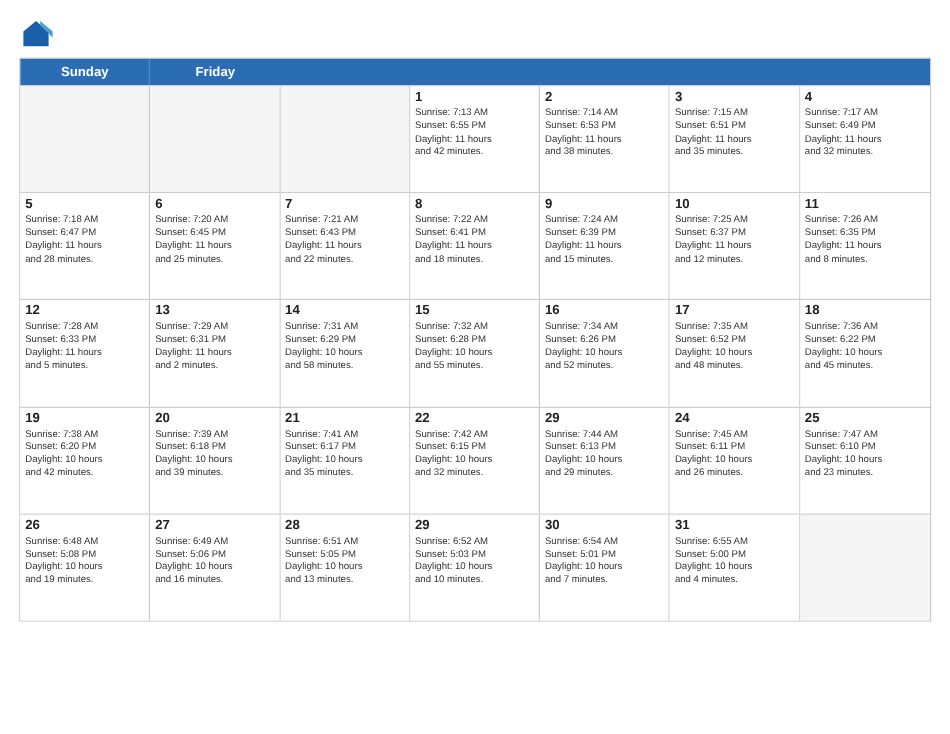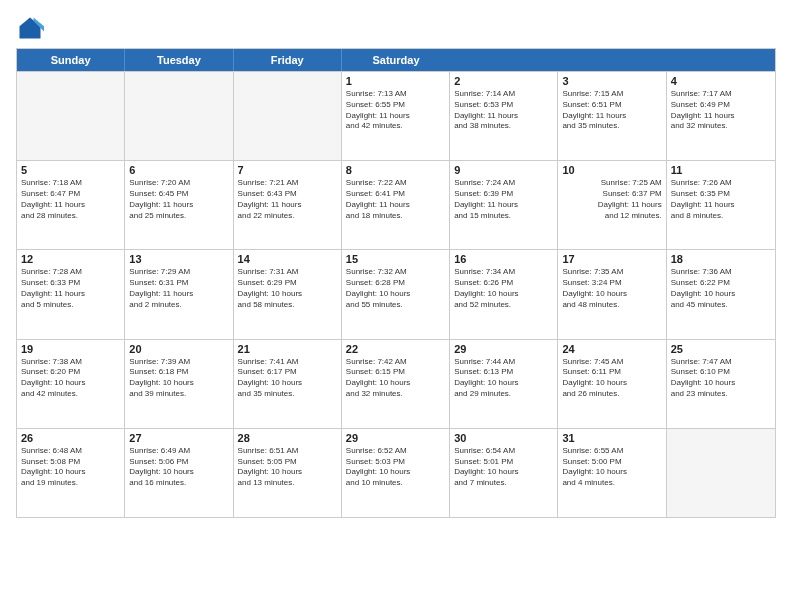--- a/index.html
+++ b/index.html
@@ -131,23 +131,21 @@
     </div>
     <div class="title-block">
       <div class="month-title"></div>
       <div class="subtitle"></div>
     </div>
   </div>
 
   <div class="calendar">
     <div class="cal-header">
     <div class="cal-header-cell">Sunday</div>
-        <div class="cal-header-cell">Tuesday</div>
         <div class="cal-header-cell">Friday</div>
-        <div class="cal-header-cell">Saturday</div>
       </div>
     <div class="cal-body">
     <div class="cal-row">
           <div class="cal-cell empty"></div>
           <div class="cal-cell empty"></div>
           <div class="cal-cell empty"></div>
           <div class="cal-cell">
             <div class="day-num">1</div>
             <div class="cell-text" style="white-space: pre-line;">Sunrise: 7:13 AM
 Sunset: 6:55 PM
@@ -207,21 +205,21 @@
           </div>
           <div class="cal-cell">
             <div class="day-num">9</div>
             <div class="cell-text" style="white-space: pre-line;">Sunrise: 7:24 AM
 Sunset: 6:39 PM
 Daylight: 11 hours
 and 15 minutes.</div>
           </div>
           <div class="cal-cell">
             <div class="day-num">10</div>
-            <div class="cell-text" style="white-space: pre-line; text-align: right;">Sunrise: 7:25 AM
+            <div class="cell-text" style="white-space: pre-line;">Sunrise: 7:25 AM
 Sunset: 6:37 PM
 Daylight: 11 hours
 and 12 minutes.</div>
           </div>
           <div class="cal-cell">
             <div class="day-num">11</div>
             <div class="cell-text" style="white-space: pre-line;">Sunrise: 7:26 AM
 Sunset: 6:35 PM
 Daylight: 11 hours
 and 8 minutes.</div>
@@ -259,21 +257,21 @@
           <div class="cal-cell">
             <div class="day-num">16</div>
             <div class="cell-text" style="white-space: pre-line;">Sunrise: 7:34 AM
 Sunset: 6:26 PM
 Daylight: 10 hours
 and 52 minutes.</div>
           </div>
           <div class="cal-cell">
             <div class="day-num">17</div>
             <div class="cell-text" style="white-space: pre-line;">Sunrise: 7:35 AM
-Sunset: 3:24 PM
+Sunset: 6:52 PM
 Daylight: 10 hours
 and 48 minutes.</div>
           </div>
           <div class="cal-cell">
             <div class="day-num">18</div>
             <div class="cell-text" style="white-space: pre-line;">Sunrise: 7:36 AM
 Sunset: 6:22 PM
 Daylight: 10 hours
 and 45 minutes.</div>
           </div>

